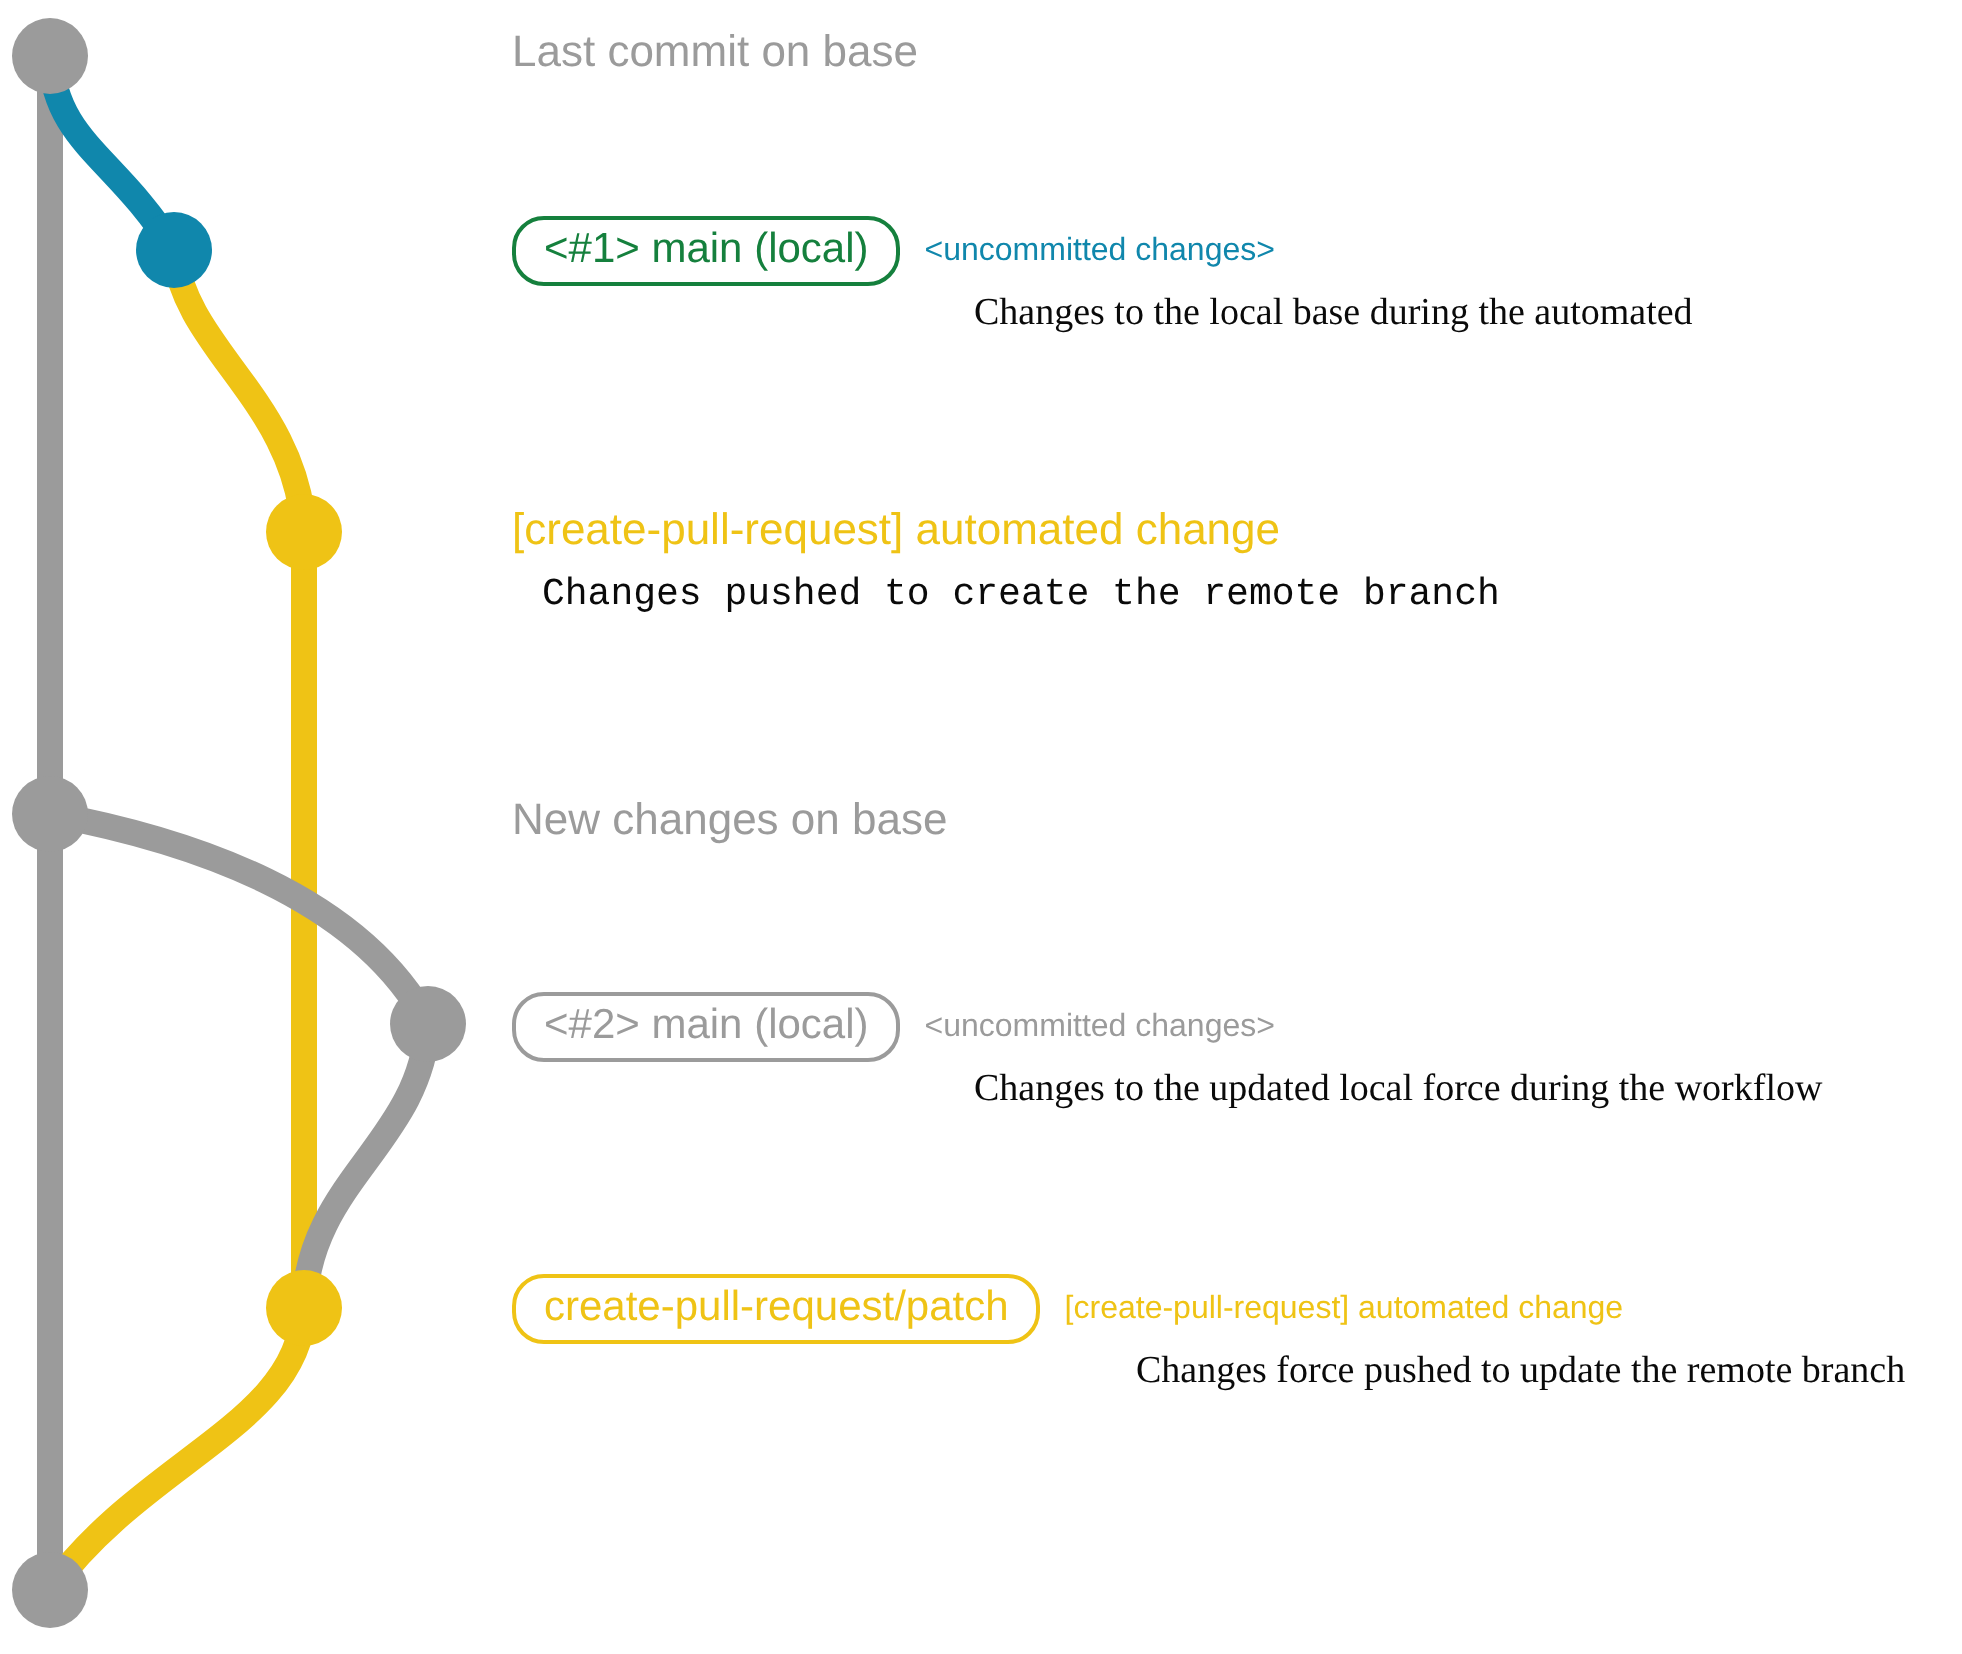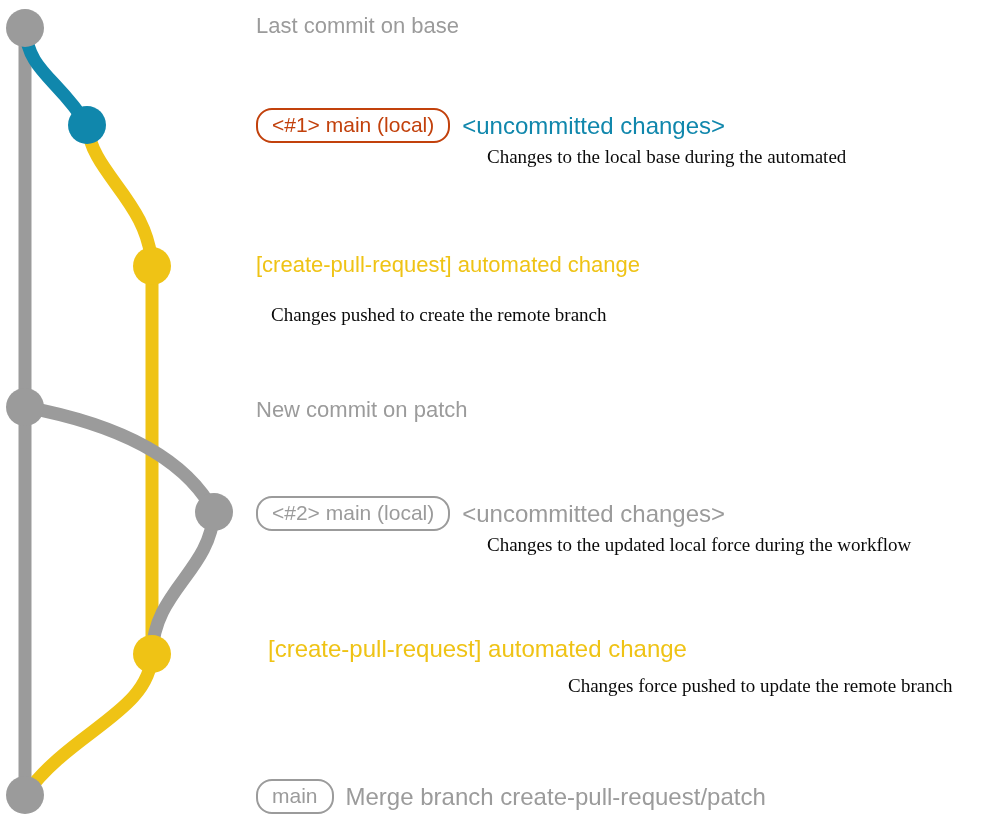--- a/index.html
+++ b/index.html
@@ -20,26 +20,26 @@
     border:2px solid currentColor;
     border-radius:16px;
     padding:4px 14px 6px 14px;
     font-size:21px;
     line-height:1;
     font-family:"Liberation Sans",sans-serif;
     white-space:nowrap;
     box-sizing:border-box;
     height:35px;
   }
-  .pill.blue{color:#c2410c;}
+  .pill.blue{color:#15803d;}
   .pill.grey{color:#9b9b9b;}
   .pill.yellow{color:#EFC315;}
 
   .subject{
-    font-size:24px;
+    font-size:16px;
     line-height:1;
     white-space:nowrap;
     font-family:"Liberation Sans",sans-serif;
     margin-left:12px;
   }
   .subject.blue{color:#1087AC;}
   .subject.grey{color:#9b9b9b;}
   .subject.yellow{color:#EFC315;}
 
   .plaintitle{
@@ -91,33 +91,30 @@
 
   <div class="plaintitle" style="left:256px;top:15px;">Last commit on base</div>
 
   <div class="row" style="left:256px;top:108px;">
     <span class="pill blue">&lt;#1&gt; main (local)</span>
     <span class="subject blue">&lt;uncommitted changes&gt;</span>
   </div>
   <div class="note" style="left:487px;top:147px;">Changes to the local base during the automated</div>
 
   <div class="plaintitle yellow" style="left:256px;top:254px;">[create-pull-request] automated change</div>
-  <div class="note" style="left:271px;top:305px;">Changes pushed to create the remote branch</div>
+  <div class="note" style="left:271px;top:288px;font-family:Liberation Mono, monospace;">Changes pushed to create the remote branch</div>
 
-  <div class="plaintitle" style="left:256px;top:399px;">New commit on patch</div>
+  <div class="plaintitle" style="left:256px;top:399px;">New changes on base</div>
 
   <div class="row" style="left:256px;top:496px;text-align:right;">
     <span class="pill grey">&lt;#2&gt; main (local)</span>
     <span class="subject grey">&lt;uncommitted changes&gt;</span>
   </div>
   <div class="note" style="left:487px;top:535px;">Changes to the updated local force during the workflow</div>
 
   <div class="row" style="left:256px;top:637px;">
+    <span class="pill yellow">create-pull-request/patch</span>
     <span class="subject yellow">[create-pull-request] automated change</span>
   </div>
   <div class="note" style="left:568px;top:676px;">Changes force pushed to update the remote branch</div>
 
-  <div class="row" style="left:256px;top:779px;">
-    <span class="pill grey">main</span>
-    <span class="subject grey">Merge branch create-pull-request/patch</span>
-  </div>
 
 </div>
 
 </body></html>

